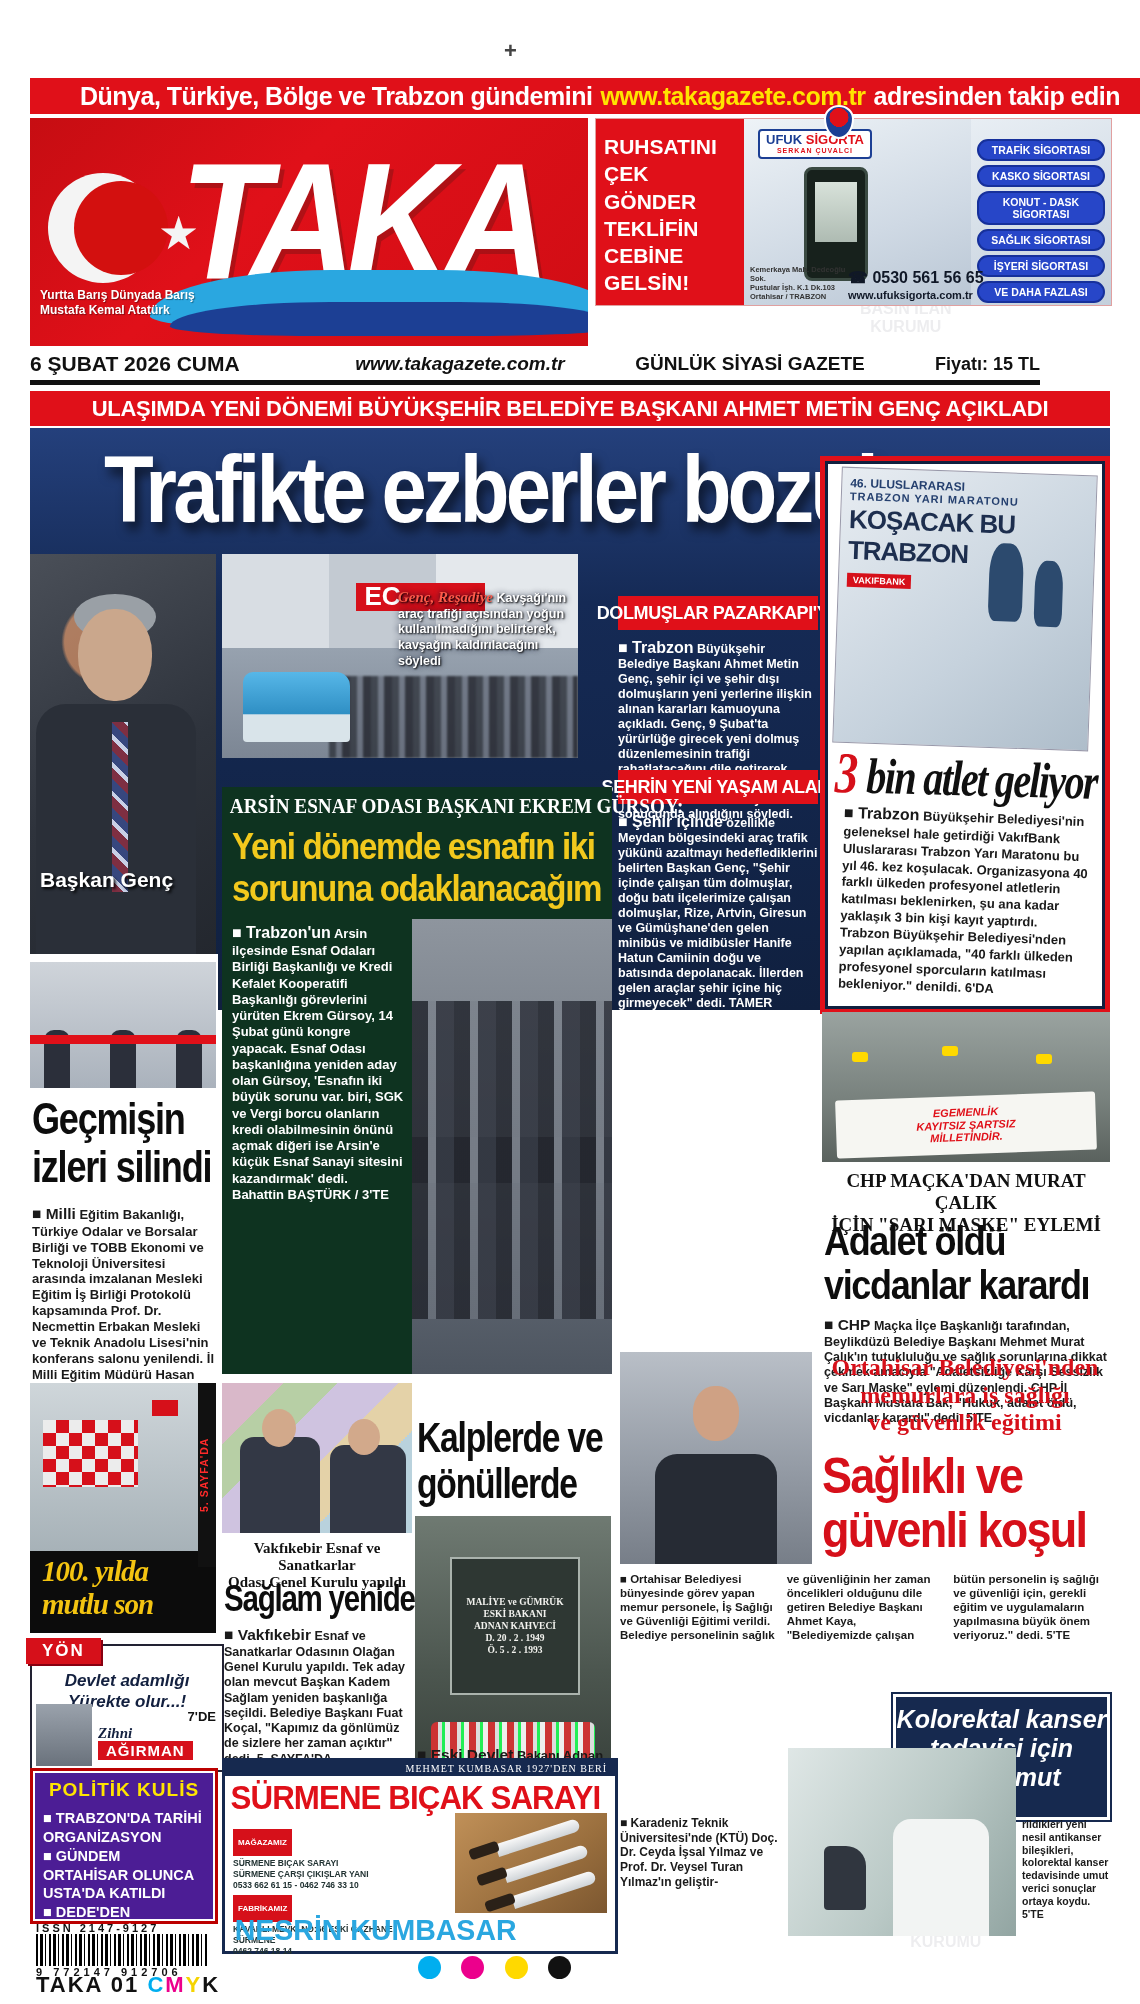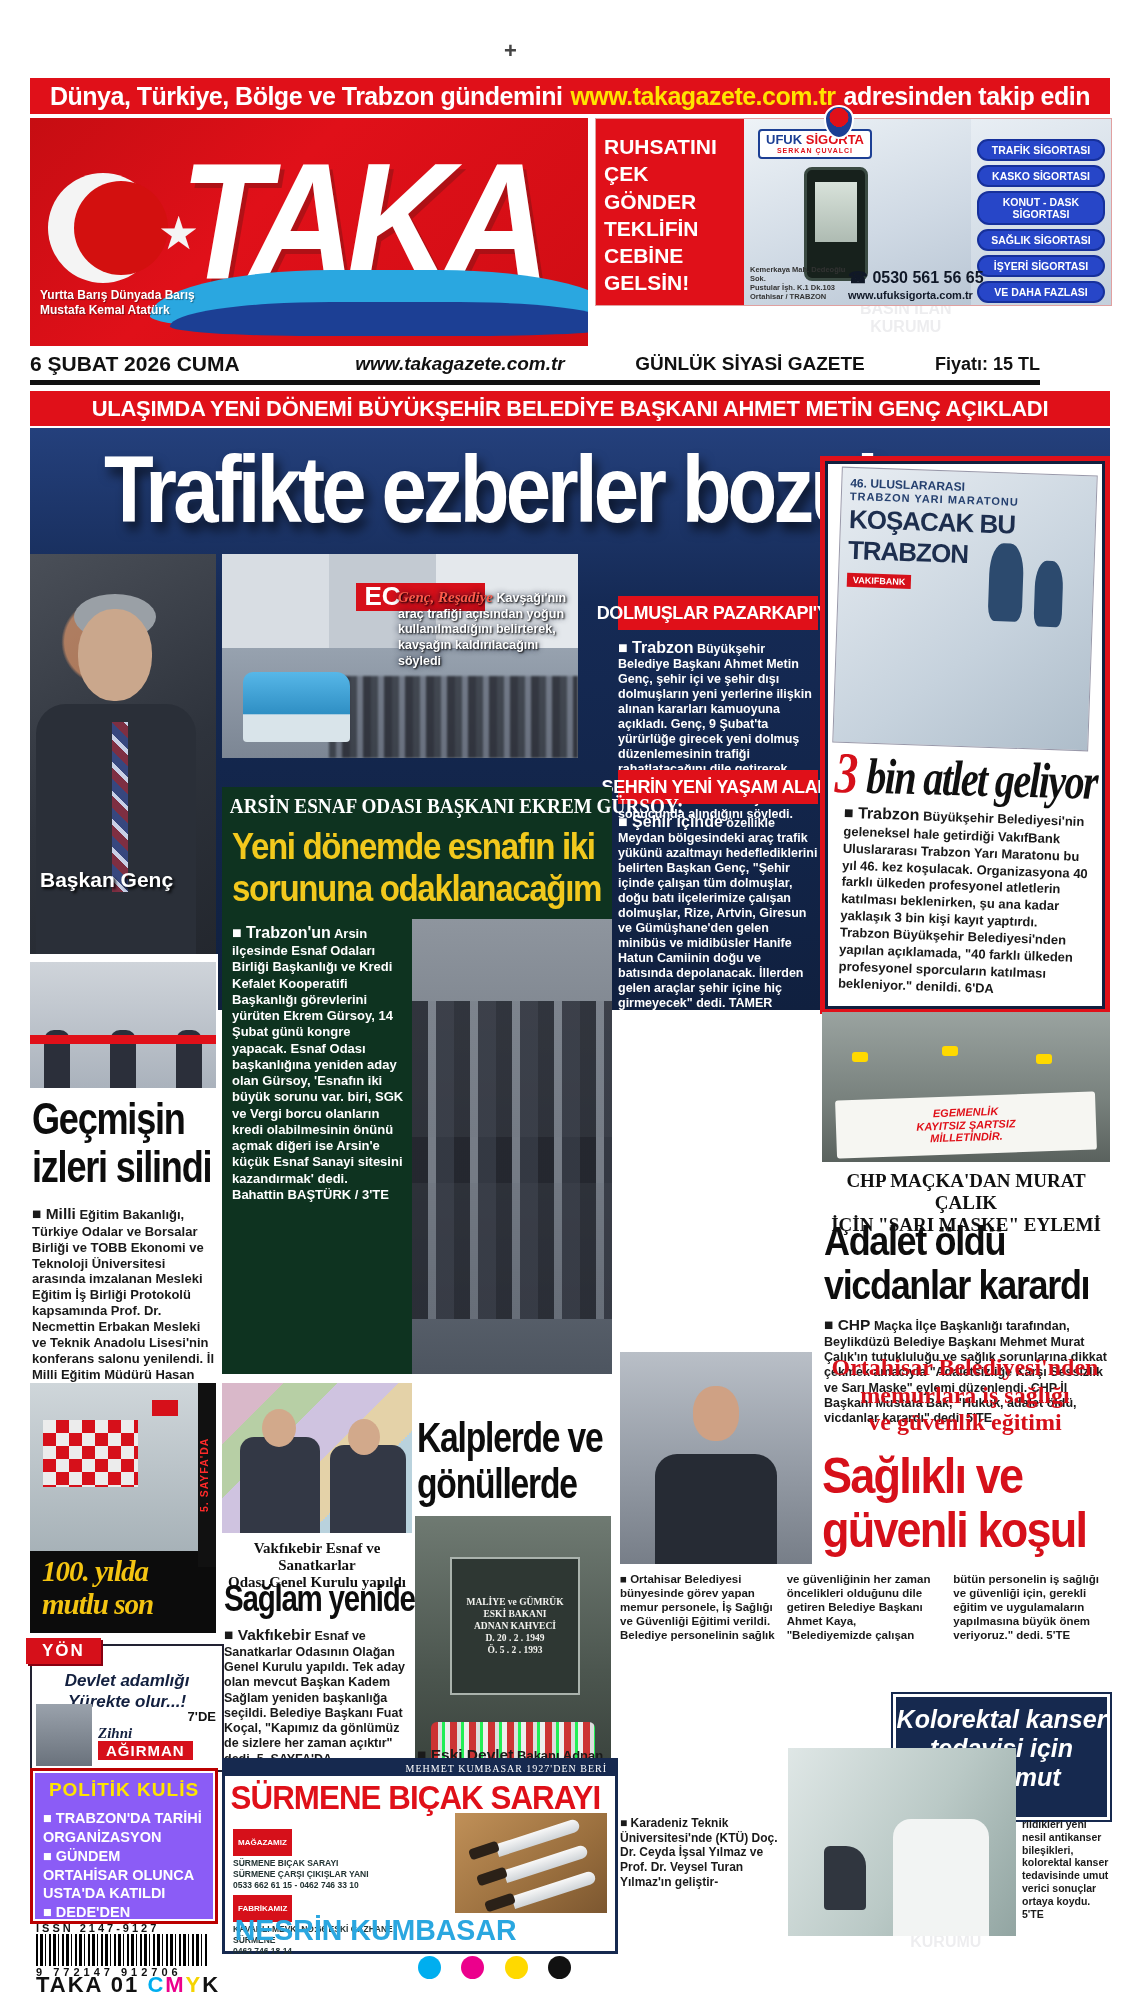--- a/index.html
+++ b/index.html
@@ -138,21 +138,21 @@
   .yon{background:#fff;border:2px solid #223;padding:4px;}
   .yonflag{position:absolute;left:-6px;top:-8px;background:#d6101a;color:#fff;font-weight:900;font-size:17px;padding:3px 16px;letter-spacing:2px;box-shadow:2px 2px 0 #801;}
   .yonline{font-weight:900;font-style:italic;font-size:17px;color:#13203f;line-height:1.25;}
   .yonface{position:absolute;left:4px;bottom:4px;width:56px;height:62px;background:linear-gradient(#9aa2ac,#6a727c);}
   .yonname{position:absolute;left:66px;bottom:10px;}
   .yonname .first{font-family:"Liberation Serif",serif;font-style:italic;font-weight:bold;font-size:15px;color:#13203f;}
   .yonname .last{background:#d6101a;color:#fff;font-weight:900;font-size:15px;padding:1px 8px;letter-spacing:1px;}
   .yonpage{position:absolute;right:6px;bottom:46px;font-weight:900;font-size:13px;color:#111;}
 
   
-  .politik{background:#8b5cf6;border:3px solid #b00;box-shadow:0 0 0 2px #fff inset;padding:8px 10px;}
+  .politik{background:#4c1d95;border:3px solid #b00;box-shadow:0 0 0 2px #fff inset;padding:8px 10px;}
   .ptitle{color:#ffe400;font-weight:900;font-size:19px;letter-spacing:1px;text-align:center;margin-bottom:8px;}
   .pitem{color:#fff;font-weight:900;font-size:14.5px;line-height:1.3;}
   .ppage{color:#fff;font-weight:bold;font-size:13px;text-align:right;margin-top:2px;}
 
   
   .issn{font-size:11px;font-weight:bold;letter-spacing:3px;color:#111;}
   .barcode{height:32px;background:repeating-linear-gradient(90deg,#000 0 2px,#fff 2px 4px,#000 4px 7px,#fff 7px 9px,#000 9px 10px,#fff 10px 13px);}
   .bcnum{font-size:11px;font-weight:bold;letter-spacing:4px;color:#111;}
 
   
@@ -185,21 +185,21 @@
 KURUMU</span>
   <span class="wm" style="left:940px;top:1070px;">BASIN İLAN
 KURUMU</span>
   <span class="wm" style="left:470px;top:1915px;">BASIN İLAN
 KURUMU</span>
   <span class="wm" style="left:900px;top:1915px;">BASIN İLAN
 KURUMU</span>
 
   <div class="abs cropmark" style="left:504px;top:38px;">+</div>
 
-  <div class="abs topbanner" style="left:30px;top:78px;width:1080px;height:36px;">
+  <div class="abs topbanner" style="left:30px;top:78px;width:1080px;height:36px;padding-left:30px;">
     <span>Dünya, Türkiye, Bölge ve Trabzon gündemini</span>
     <span class="url">www.takagazete.com.tr</span>
     <span>adresinden takip edin</span>
   </div>
 
   <div class="abs logo" style="left:30px;top:118px;width:558px;height:228px;">
     <div class="flagmoon"></div>
     <div class="flagstar">★</div>
     <div class="logotext">TAKA</div>
     <div class="wave1"></div>

